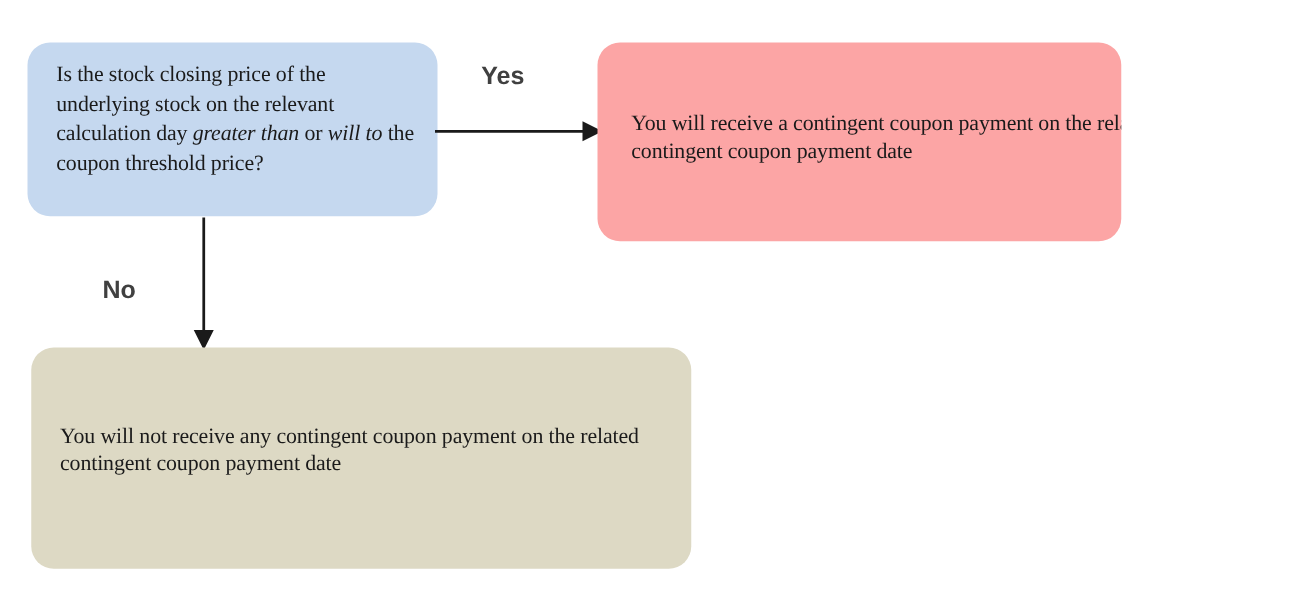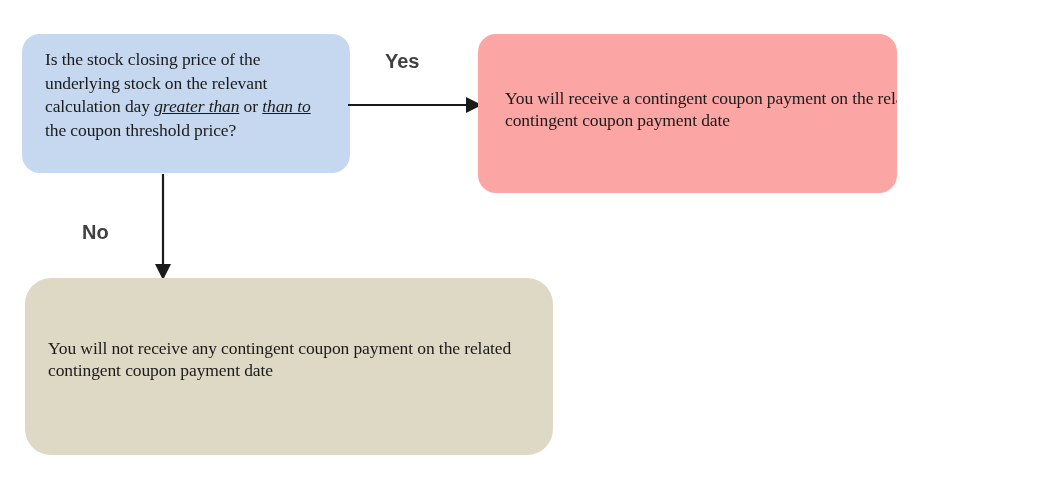--- a/index.html
+++ b/index.html
@@ -64,32 +64,31 @@
     line-height: 22px;
     letter-spacing: -0.1px;
   }
 
   #node-no-outcome {
     left: 25px;
     top: 278px;
     width: 528px;
     height: 177px;
     background: #ddd9c4;
-    border-radius: 26px;
   }
   #node-no-outcome .node-text {
     left: 23px;
     top: 59px;
     width: 480px;
     font-size: 17.5px;
     line-height: 22px;
     letter-spacing: -0.1px;
   }
 
-  em.emph { font-style: italic; text-decoration: underline; }
+  em.emph { font-style: italic; }
 
   
   .connector {
     position: absolute;
   }
   #connector-yes {
     left: 346px;
     top: 92px;
     width: 136px;
     height: 26px;
@@ -113,21 +112,21 @@
   }
   #label-yes { left: 385px; top: 50px; }
   #label-no  { left: 82px;  top: 221px; }
 </style>
 </head>
 <body>
 
 <div id="canvas">
 
   <div class="node" id="node-decision">
-    <div class="node-text" id="decision-text"><span>Is the stock closing price of the underlying stock on the relevant calculation day </span><em class="emph">greater than</em><span> or </span><em class="emph">than to</em><span> the coupon threshold price?</span></div>
+    <div class="node-text" id="decision-text"><span>Is the stock closing price of the underlying stock on the relevant calculation day </span><em class="emph">greater than</em><span> or </span><em class="emph">will to</em><span> the coupon threshold price?</span></div>
   </div>
 
   <svg class="connector" id="connector-yes" viewBox="0 0 136 26" width="136" height="26">
     <line x1="2" y1="13" x2="122" y2="13" stroke="#1a1a1a" stroke-width="2.2"></line>
     <polygon points="120,5 136,13 120,21" fill="#1a1a1a"></polygon>
   </svg>
 
   <div class="branch-label" id="label-yes">Yes</div>
 
   <div class="node" id="node-yes-outcome">

